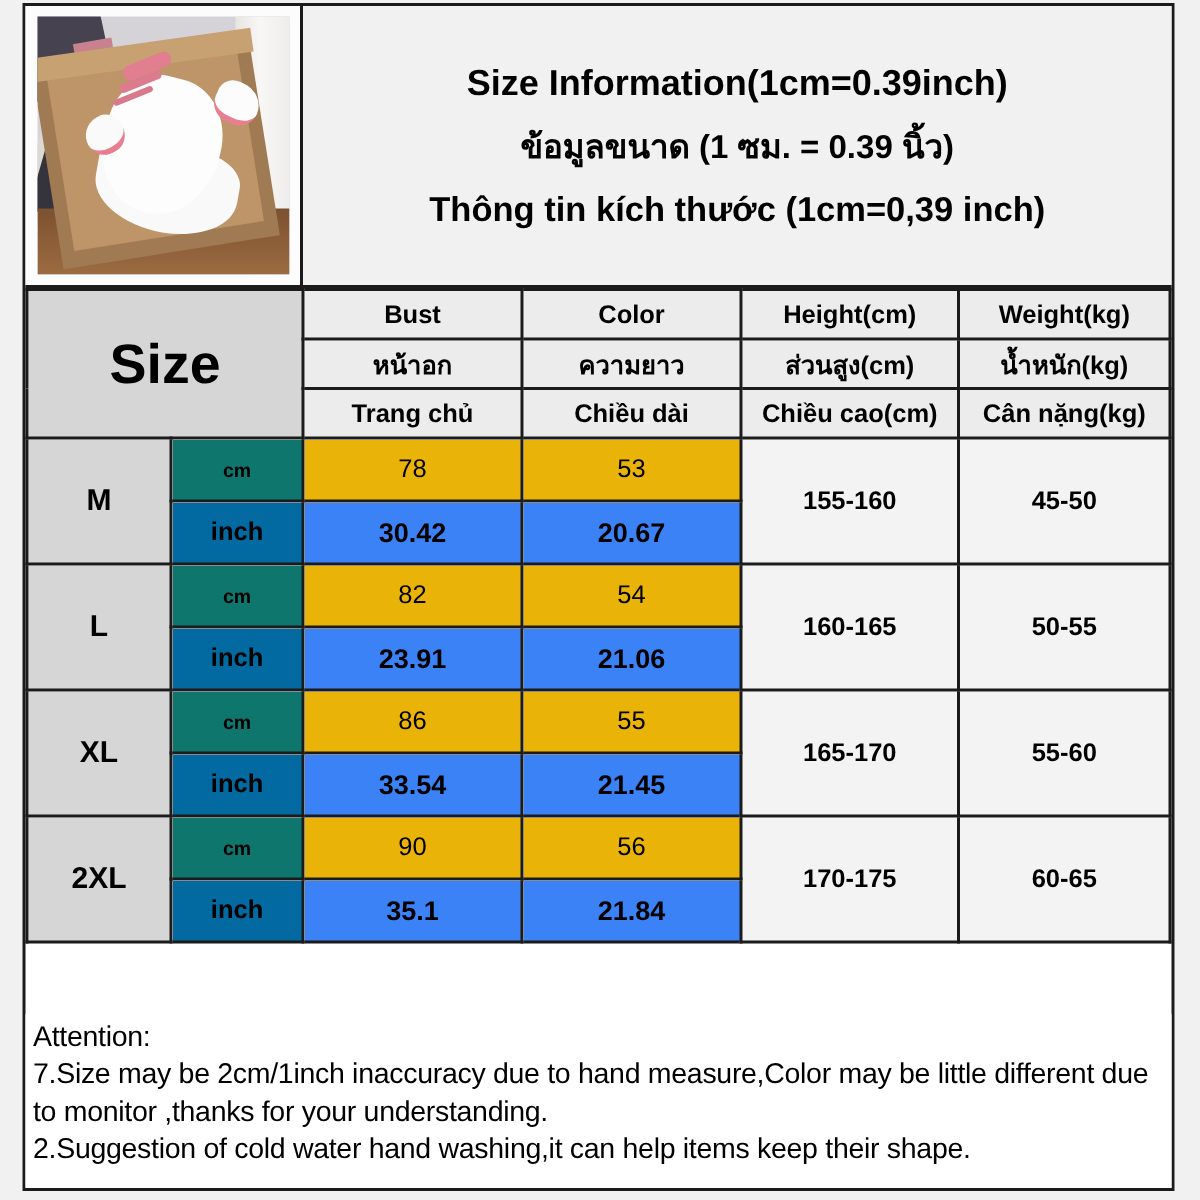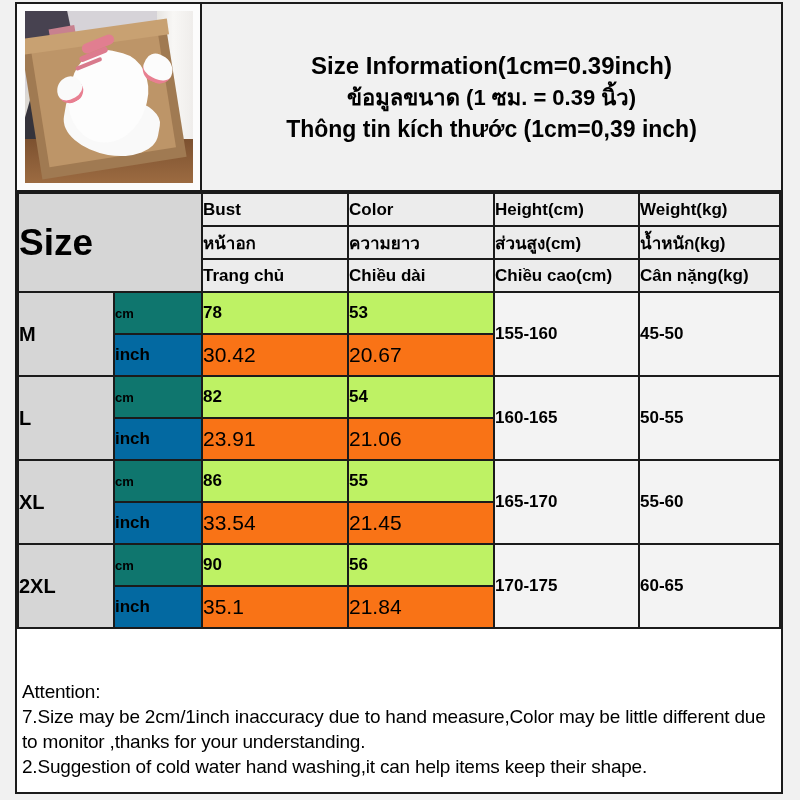--- a/index.html
+++ b/index.html
@@ -55,38 +55,38 @@
   .ps-sleeve-l { position:absolute; left:32px; top:66px; width:26px; height:22px;
     background:#fafafa; border-bottom:4px solid #e87f91; border-radius:55% 45% 50% 50%;
     transform:rotate(-30deg); }
   .ps-ties { position:absolute; left:56px; top:28px; width:34px; height:10px;
     background:#e17e90; border-radius:5px; transform:rotate(-22deg);
     box-shadow:-8px 8px 0 -2px #dd7b8e, -16px 15px 0 -3px #d87a8c; }
 
   .title-cell {
     flex:1; background:#f1f1f1;
     display:flex; flex-direction:column; align-items:center; justify-content:center;
-    text-align:center; gap:1px;
+    text-align:center; gap:11px;
   }
   .title-en { font-size:24px; font-weight:700; line-height:31px; }
   .title-th { font-size:22px; font-weight:700; line-height:31px; }
   .title-vi { font-size:23px; font-weight:700; line-height:31px; }
 
   
   table.size-table { border-collapse:collapse; table-layout:fixed; width:100%; flex:none; }
-  .size-table td { border:2px solid #1b1b1b; text-align:left; vertical-align:middle; padding:0; overflow:hidden; }
+  .size-table td { border:2px solid #1b1b1b; text-align:center; vertical-align:middle; padding:0; overflow:hidden; }
   .size-table tr.hrow { height:33px; }
   .size-table tr.brow { height:42px; }
   .hcell { background:#ececec; font-weight:700; font-size:17px; }
   .corner-cell { background:#d6d6d6; font-weight:700; font-size:37px; }
   .sizelabel-cell { background:#d6d6d6; font-weight:700; font-size:20px; }
   .unit-cell-cm { background:#0f766e; font-weight:700; font-size:13px; }
   .unit-cell-inch { background:#0369a1; font-weight:700; font-size:17px; }
-  .val-cm { background:#bef264; font-weight:700; font-size:17px; }
-  .val-inch { background:#f97316; font-weight:400; font-size:21px; }
+  .val-cm { background:#eab308; font-weight:400; font-size:17px; }
+  .val-inch { background:#3b82f6; font-weight:700; font-size:18px; }
   .val-range { background:#f3f3f3; font-weight:700; font-size:17px; }
 
   
   .attention { flex:1; background:#fff; padding:3px 6px 0 5px;
     font-size:19px; line-height:25px; letter-spacing:-0.2px;margin-top:47px; }
   .attention p { margin:0; }
 </style>
 </head>
 <body>
 

